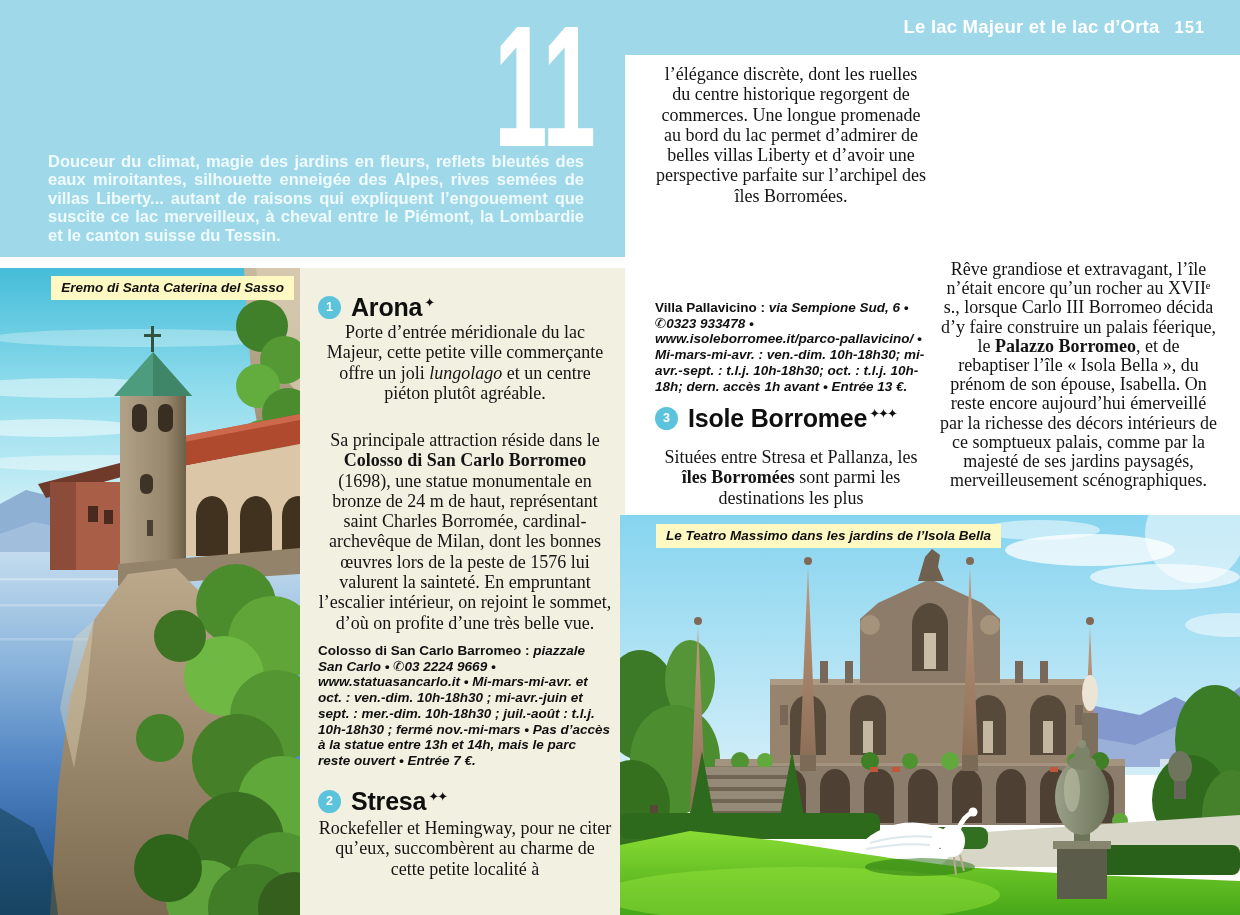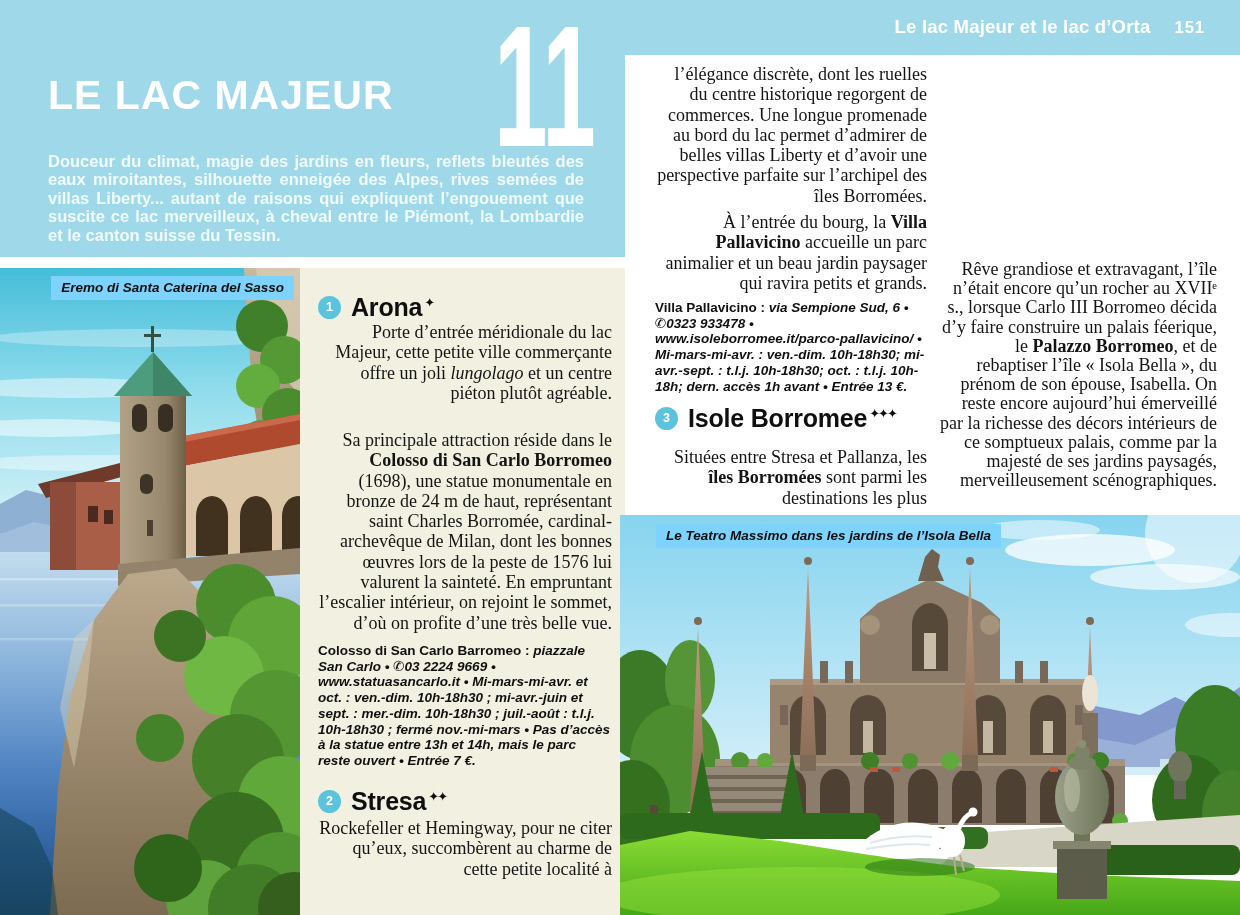--- a/index.html
+++ b/index.html
@@ -2,50 +2,50 @@
 <html><head>
 <meta charset="utf-8">
 <style>
   html,body{margin:0;padding:0;background:#ffffff;}
   .page{position:relative;width:1240px;height:915px;background:#ffffff;overflow:hidden;
         font-family:"Liberation Sans","DejaVu Sans",sans-serif;}
   
   .band{position:absolute;left:0;top:0;width:1240px;height:55px;background:#9fd9e9;}
   .running-head{position:absolute;top:16px;right:35px;color:#ffffff;font-weight:700;
                 font-size:18.5px;letter-spacing:.2px;}
-  .running-head .pgnum{margin-left:24px;font-size:16.5px;letter-spacing:1px;text-align:right;}
+  .running-head .pgnum{margin-left:15px;font-size:16.5px;letter-spacing:1px;text-align:right;}
   .title-block{position:absolute;left:0;top:0;width:625px;height:257px;background:#9fd9e9;}
   .chapter-num{position:absolute;left:494px;top:22px;color:#ffffff;font-weight:700;
                font-size:172px;line-height:128px;transform:scaleX(.56);transform-origin:left top;}
   .t1{position:absolute;left:48px;top:72px;margin:0;color:#ffffff;font-size:41px;
       font-weight:700;letter-spacing:1px;}
   .t2{position:absolute;left:48px;top:118px;margin:0;color:#ffffff;font-size:32px;
       font-weight:700;letter-spacing:1px;}
   .intro{position:absolute;left:48px;top:152px;width:536px;margin:0;color:#f0fbfd;
          font-weight:700;font-size:16.5px;line-height:18.4px;text-align:justify;}
   
   .photo{position:absolute;overflow:hidden;}
   .photo-left{left:0;top:268px;width:300px;height:647px;}
   .photo-bottom{left:620px;top:515px;width:668px;height:400px;}
-  .caption{position:absolute;background:#7dd3fc;color:#101010;font-style:italic;
+  .caption{position:absolute;background:#fef9c3;color:#101010;font-style:italic;
            font-weight:700;font-size:13.5px;line-height:17px;padding:3px 10px 4px;
            white-space:nowrap;}
   .cap-left{top:8px;right:6px;}
   .cap-bottom{top:9px;left:36px;}
   
   .cream{position:absolute;left:300px;top:268px;width:325px;height:647px;background:#f1f0e1;}
   .abs{position:absolute;margin:0;}
   .sec-head{display:flex;align-items:center;gap:10px;}
   .badge{width:23px;height:23px;border-radius:50%;background:#5cc3dd;color:#ffffff;
          font-weight:700;font-size:12.5px;line-height:23px;text-align:center;flex:0 0 auto;}
   .sec-title{font-weight:700;font-size:25px;color:#0f0f0f;letter-spacing:-.2px;}
   .stars{font-family:"DejaVu Sans",sans-serif;font-size:13px;position:relative;top:-9px;
          letter-spacing:-2px;margin-left:2px;color:#0f0f0f;}
   .p{font-family:"Liberation Serif","DejaVu Serif",serif;font-size:18px;line-height:20.3px;
-     color:#141414;text-align:right;}
+     color:#141414;text-align:center;}
   .info{font-weight:700;font-style:italic;font-size:13.5px;line-height:15.7px;color:#101010;}
   .info span.rm{font-style:normal;}
   .subhead{color:#54c0dc;font-weight:700;font-size:21px;line-height:25px;white-space:pre-line;}
   
   .c1{left:318px;width:294px;}
   .c2{left:655px;width:272px;}
   .c3{left:940px;width:277px;}
 </style>
 </head>
 <body>
@@ -53,21 +53,20 @@
 <div class="page">
 
   <div class="band">
     <div class="running-head">
       <span>Le lac Majeur et le lac d’Orta</span><span class="pgnum">151</span>
     </div>
   </div>
 
   <div class="title-block">
     <div class="chapter-num">11</div>
-    <h1 class="t1">LE LAC MAJEUR</h1>
     <p class="intro">Douceur du climat, magie des jardins en fleurs, reflets bleutés des eaux miroitantes, silhouette enneigée des Alpes, rives semées de villas Liberty... autant de raisons qui expliquent l’engouement que suscite ce lac merveilleux, à cheval entre le Piémont, la Lombardie et le canton suisse du Tessin.</p>
   </div>
 
   <div class="photo photo-left">
     <svg width="300" height="647" viewBox="0 0 300 647" preserveAspectRatio="none">
       <defs>
         <linearGradient id="lg-sky" x1="0" y1="0" x2="0" y2="1">
           <stop offset="0" stop-color="#45bdd9"></stop>
             <stop offset=".35" stop-color="#8fdcec"></stop>
           <stop offset=".7" stop-color="#cdeff6"></stop>
@@ -166,21 +165,20 @@
   <p class="abs c1 p" style="top:322px"><span>Porte d’entrée méridionale du lac Majeur, cette petite ville commerçante offre un joli </span><span style="font-style: italic;">lungolago</span><span> et un centre piéton plutôt agréable.</span></p>
   <p class="abs c1 p" style="top:430px"><span>Sa principale attraction réside dans le </span><span style="font-weight: 700;">Colosso di San Carlo Borromeo</span><span> (1698), une statue monumentale en bronze de 24 m de haut, représentant saint Charles Borromée, cardinal-archevêque de Milan, dont les bonnes œuvres lors de la peste de 1576 lui valurent la sainteté. En empruntant l’escalier intérieur, on rejoint le sommet, d’où on profite d’une très belle vue.</span></p>
   <p class="abs c1 info" style="top:643px"><span class="rm">Colosso di San Carlo Barromeo : </span><span>piazzale San Carlo • ✆03 2224 9669 • www.statuasancarlo.it • Mi-mars-mi-avr. et oct. : ven.-dim. 10h-18h30 ; mi-avr.-juin et sept. : mer.-dim. 10h-18h30 ; juil.-août : t.l.j. 10h-18h30 ; fermé nov.-mi-mars • Pas d’accès à la statue entre 13h et 14h, mais le parc reste ouvert • Entrée 7 €.</span></p>
   <div class="abs c1 sec-head" style="top:787px">
     <span class="badge">2</span>
     <span class="sec-title"><span>Stresa</span><span class="stars">✦✦</span></span>
   </div>
   <p class="abs c1 p" style="top:818px"><span>Rockefeller et Hemingway, pour ne citer qu’eux, succombèrent au charme de cette petite localité à</span></p>
 
   <p class="abs c2 p" style="top:64px"><span>l’élégance discrète, dont les ruelles du centre historique regorgent de commerces. Une longue promenade au bord du lac permet d’admirer de belles villas Liberty et d’avoir une perspective parfaite sur l’archipel des îles Borromées.</span></p>
-  <p class="abs c2 p" style="top:212px"><span>À l’entrée du bourg, la </span><span style="font-weight: 700;">Villa Pallavicino</span><span> accueille un parc animalier et un beau jardin paysager qui ravira petits et grands.</span></p>
   <p class="abs c2 info" style="top:300px"><span class="rm">Villa Pallavicino : </span><span>via Sempione Sud, 6 • ✆0323 933478 • www.isoleborromee.it/parco-pallavicino/ • Mi-mars-mi-avr. : ven.-dim. 10h-18h30; mi-avr.-sept. : t.l.j. 10h-18h30; oct. : t.l.j. 10h-18h; dern. accès 1h avant • Entrée 13 €.</span></p>
   <div class="abs c2 sec-head" style="top:404px">
     <span class="badge">3</span>
     <span class="sec-title"><span>Isole Borromee</span><span class="stars">✦✦✦</span></span>
   </div>
   <p class="abs c2 p" style="top:447px"><span>Situées entre Stresa et Pallanza, les </span><span style="font-weight: 700;">îles Borromées</span><span> sont parmi les destinations les plus</span></p>
 
   <p class="abs c3 p" style="top:260px;line-height:19.2px"><span>Rêve grandiose et extravagant, l’île n’était encore qu’un rocher au XVIIᵉ s., lorsque Carlo III Borromeo décida d’y faire construire un palais féerique, le </span><span style="font-weight: 700;">Palazzo Borromeo</span><span>, et de rebaptiser l’île « Isola Bella », du prénom de son épouse, Isabella. On reste encore aujourd’hui émerveillé par la richesse des décors intérieurs de ce somptueux palais, comme par la majesté de ses jardins paysagés, merveilleusement scénographiques.</span></p>
 
   <div class="photo photo-bottom">

